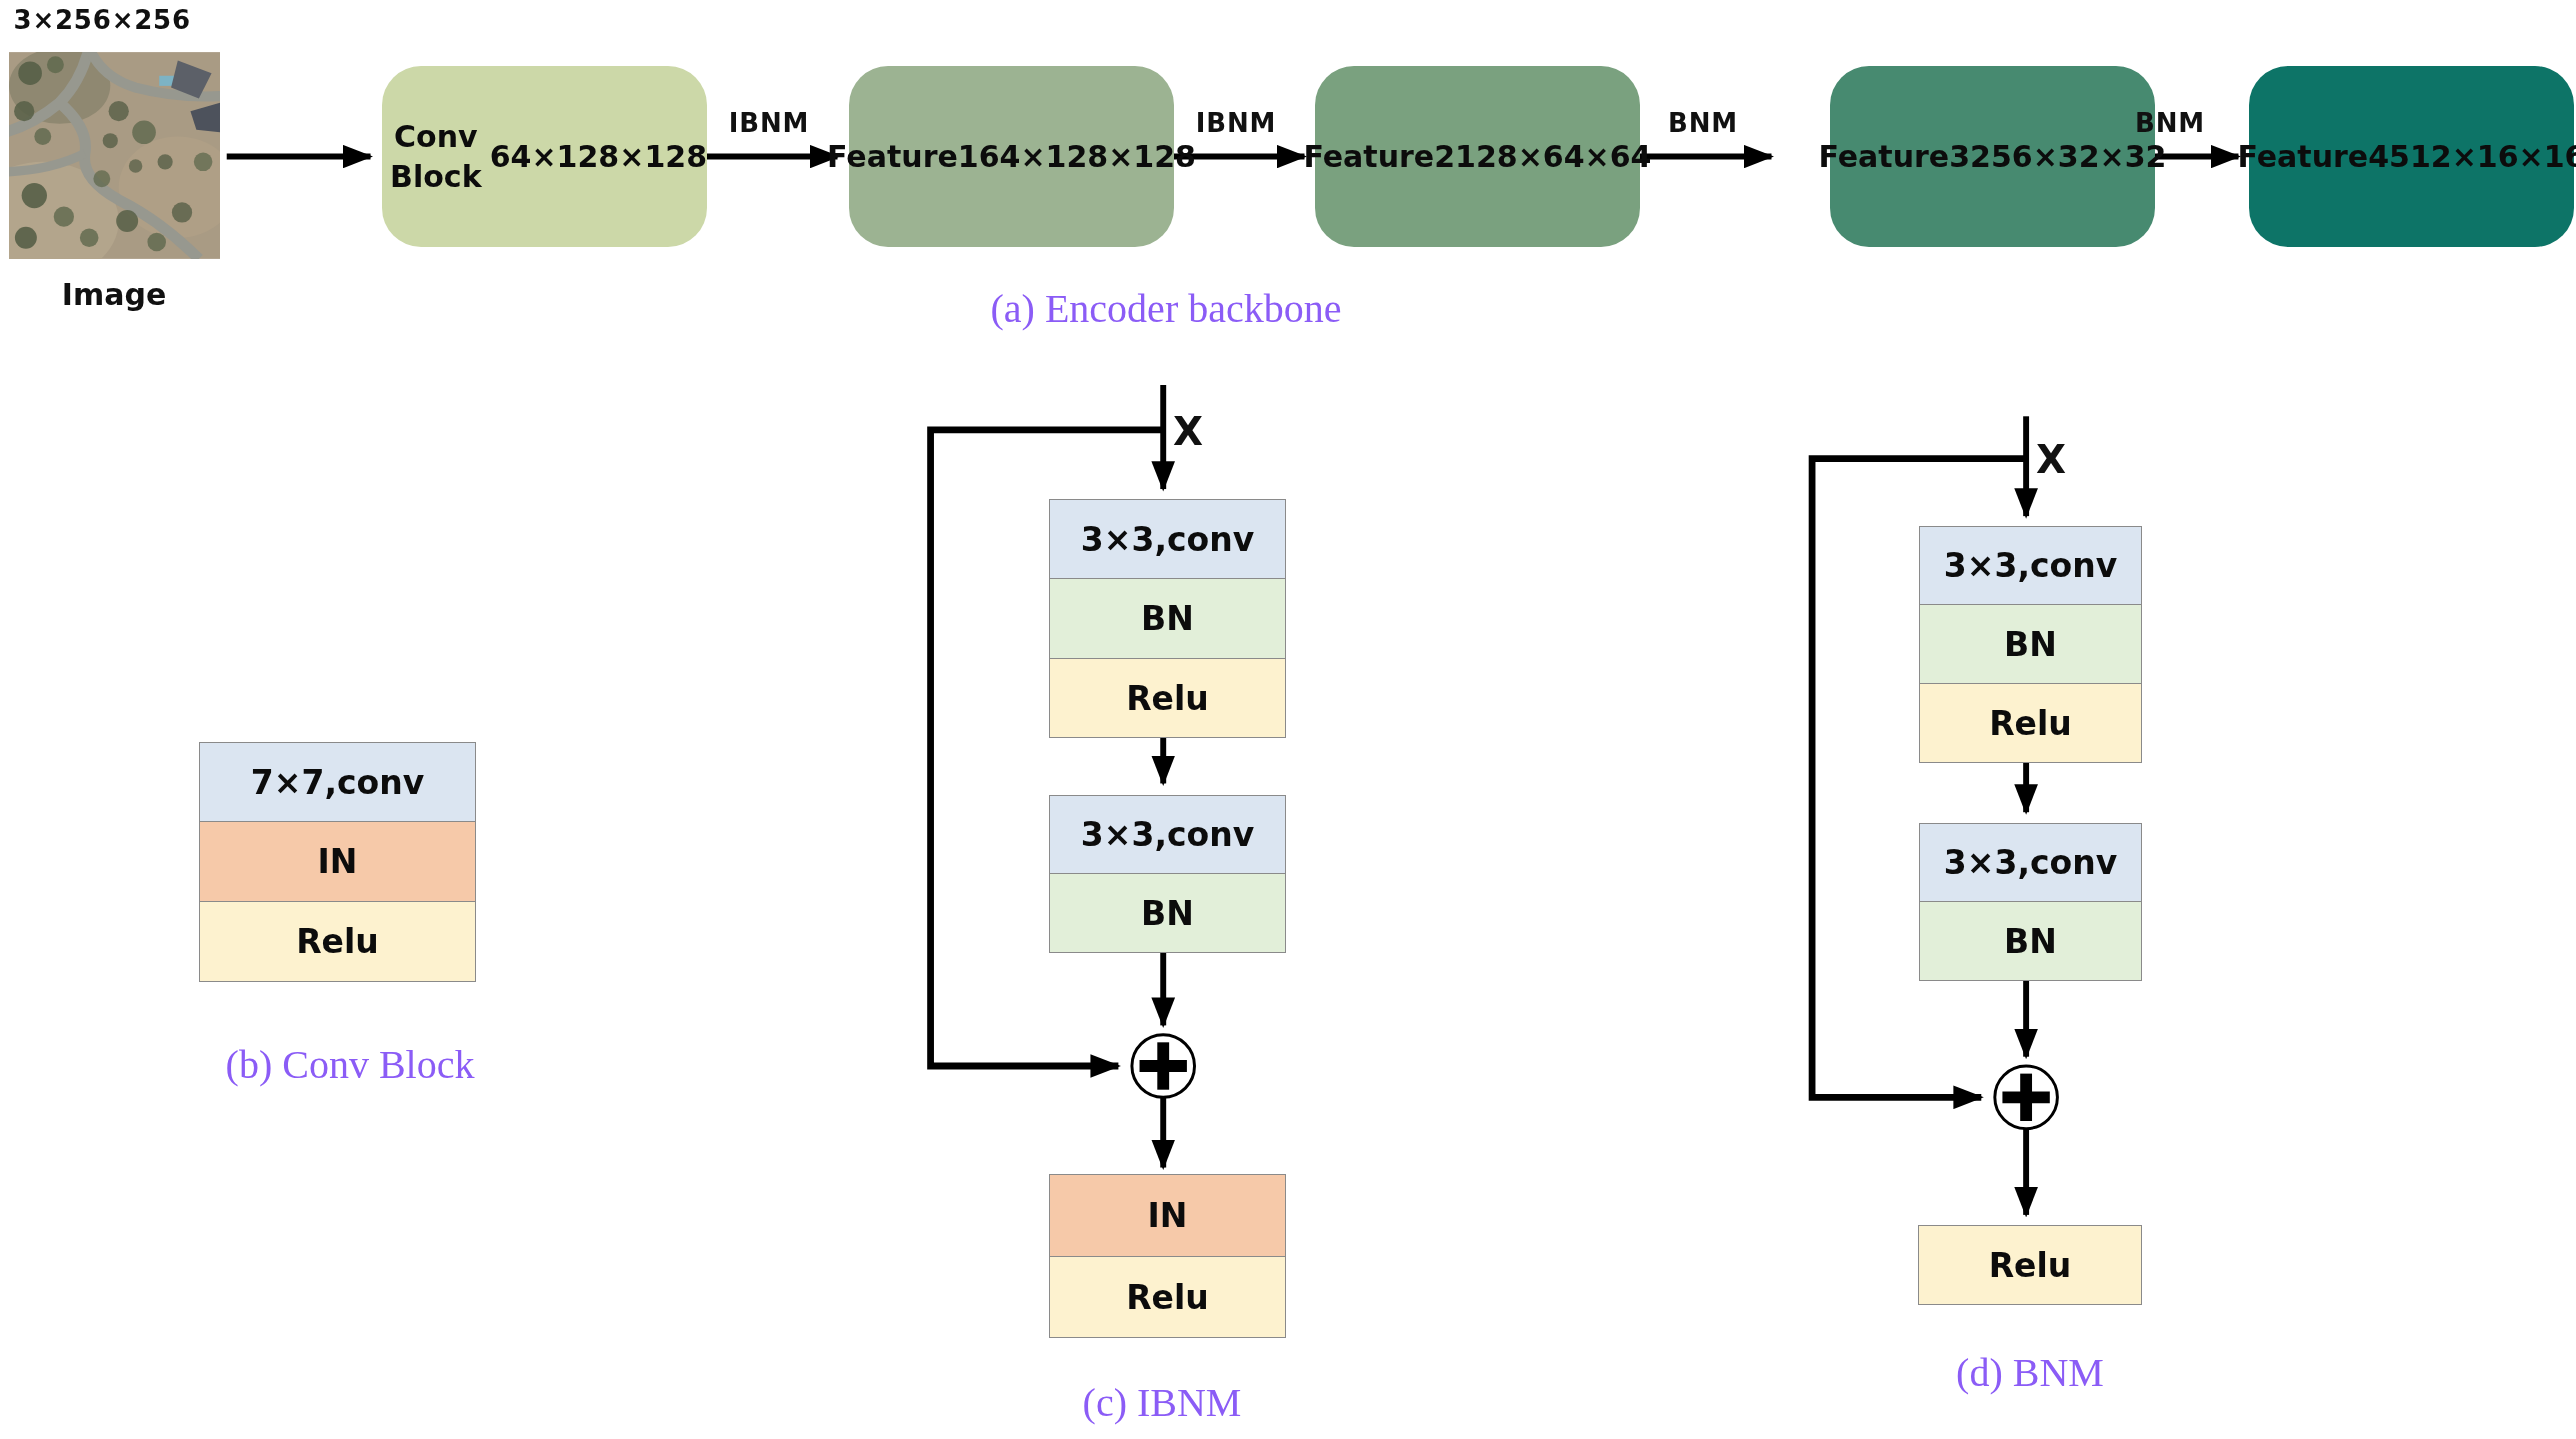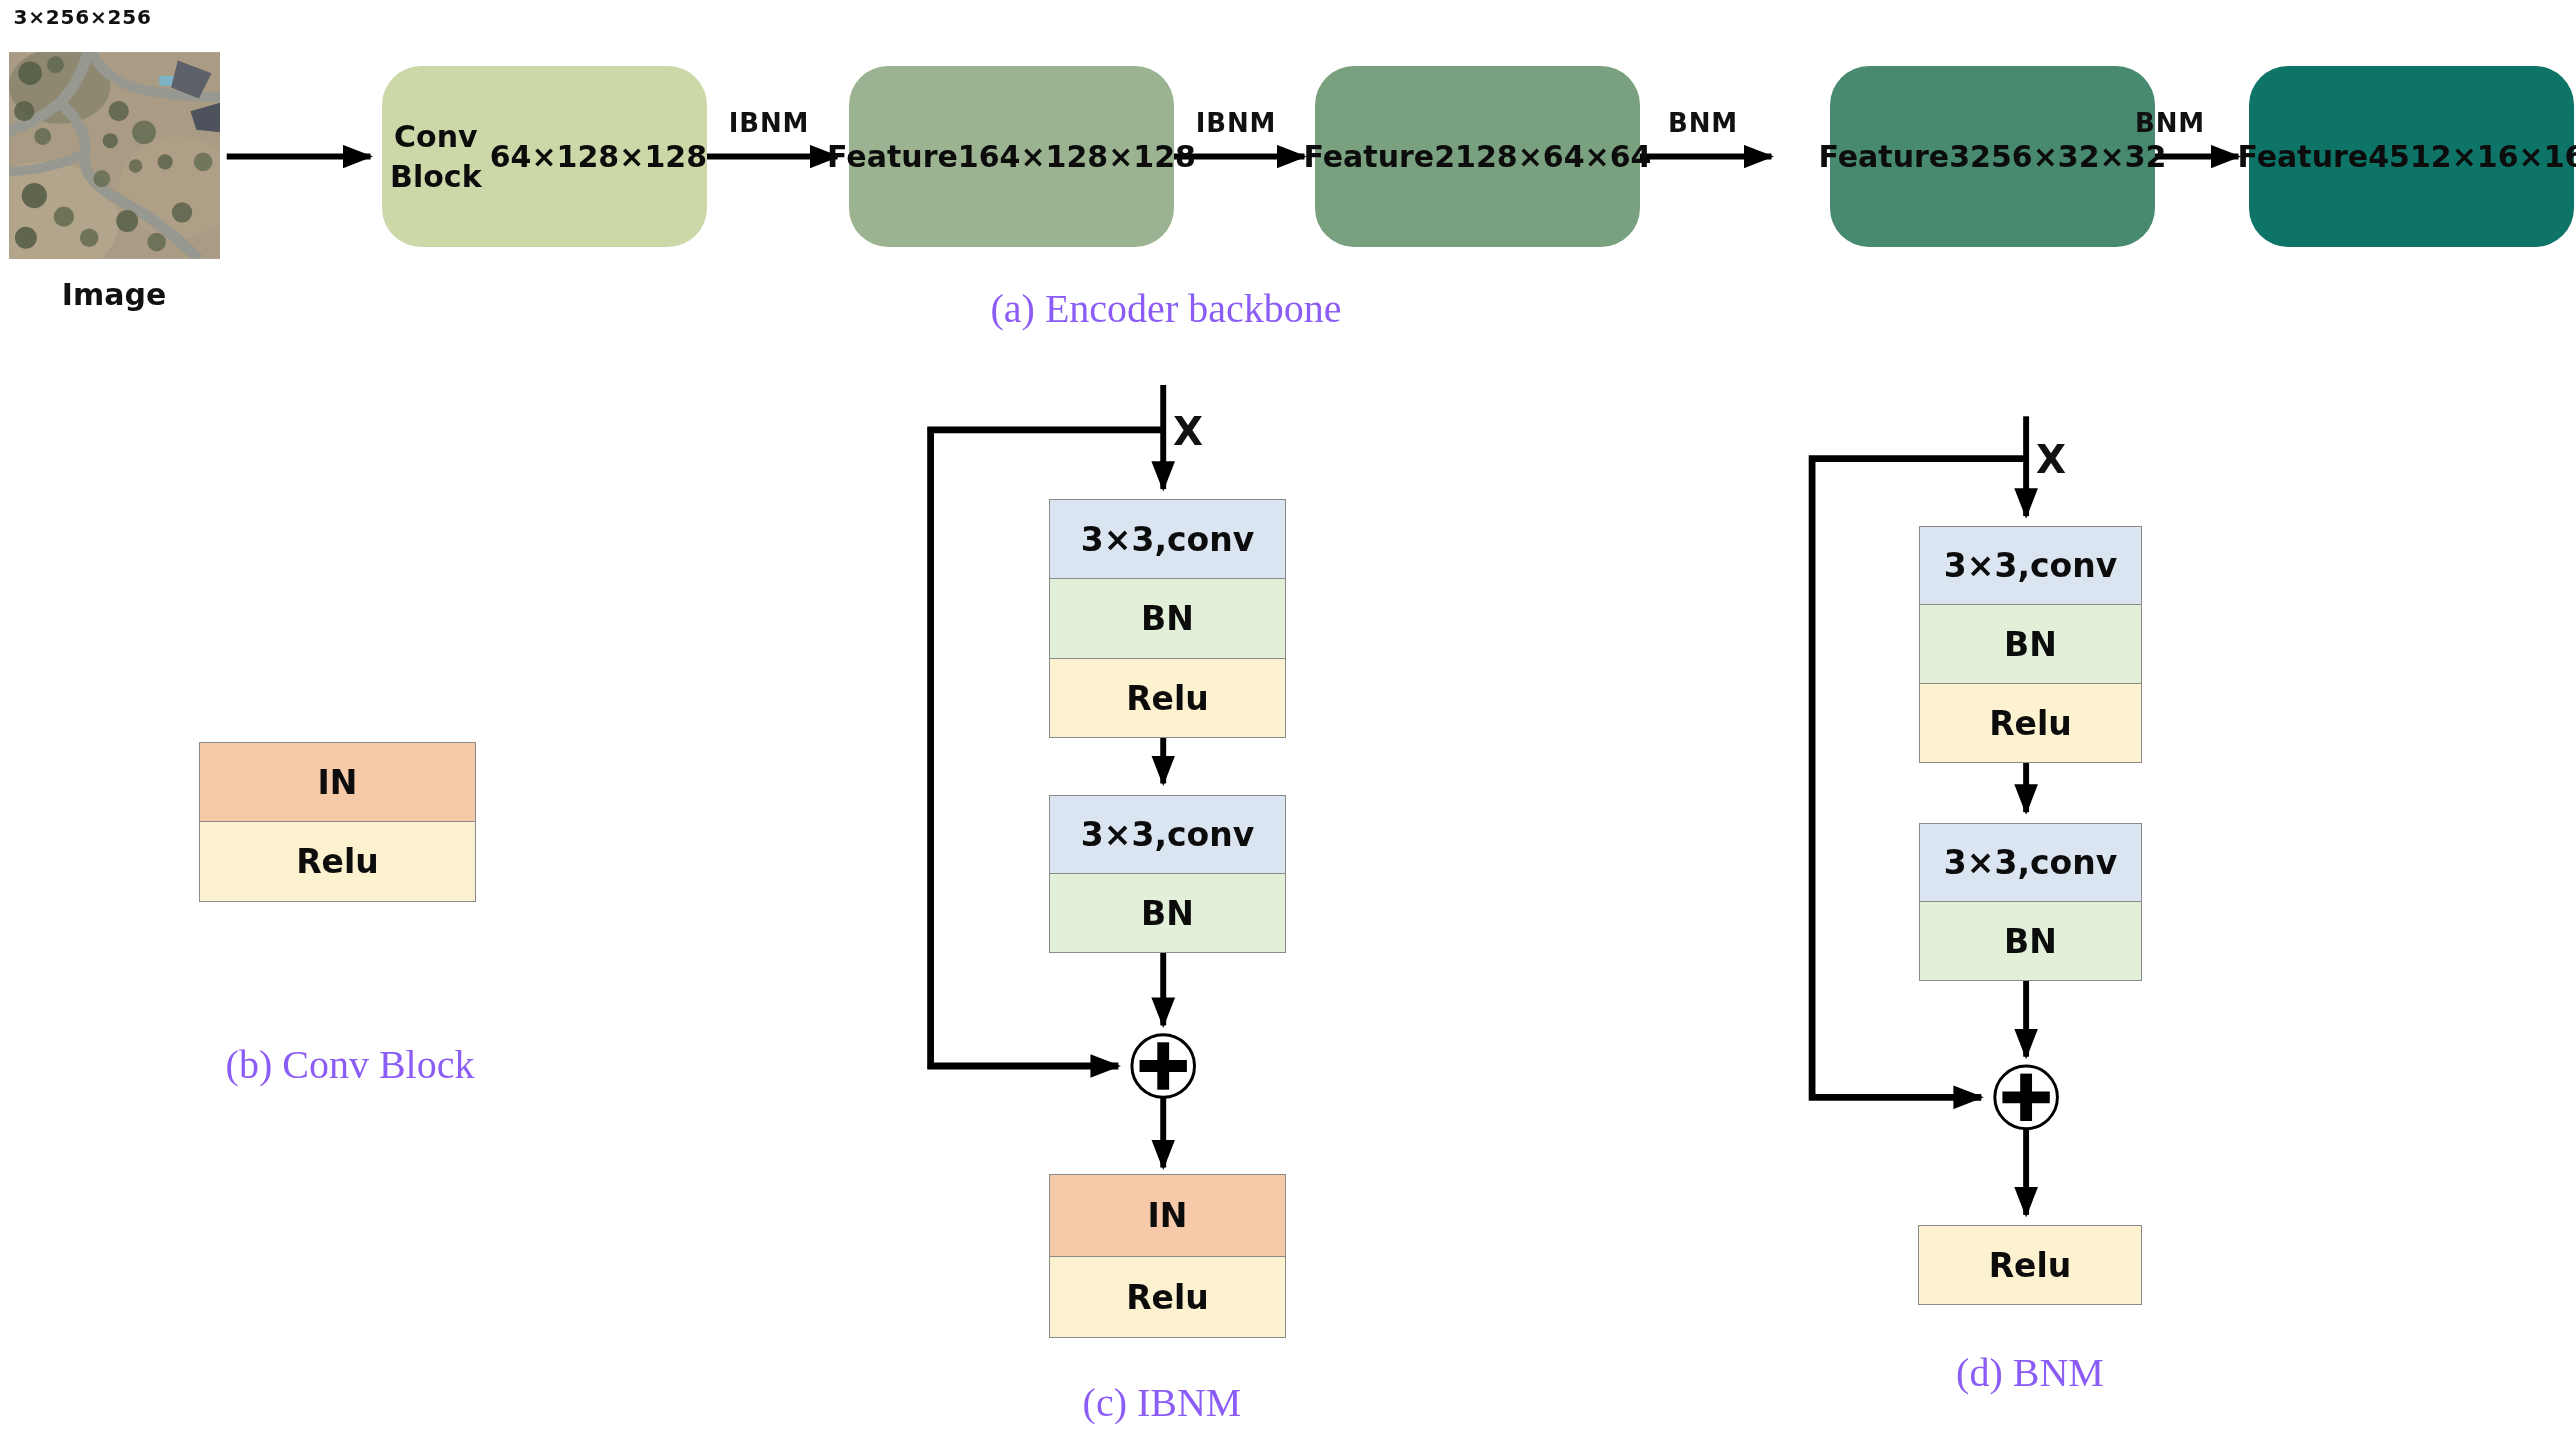--- a/index.html
+++ b/index.html
@@ -7,21 +7,21 @@
     position:relative;
     width:2576px;height:1440px;
     background:#ffffff;
     font-family:"DejaVu Sans", sans-serif;
     color:#111;
     overflow:hidden;
   }
   .abs{position:absolute;}
   
   .dims-label{
-    font-size:20px;font-weight:600;letter-spacing:0.8px;
+    font-size:26px;font-weight:600;letter-spacing:0.8px;
   }
   .img-caption{
     font-size:30px;font-weight:600;
     transform:translateX(-50%);
     text-align:center;
   }
   .enc-block{
     position:absolute;
     top:66px;width:325px;height:181px;
     border-radius:39px;
@@ -157,20 +157,21 @@
   </div>
 
   <div class="flow-label" style="left:769px;">IBNM</div>
   <div class="flow-label" style="left:1236px;">IBNM</div>
   <div class="flow-label" style="left:1703px;">BNM</div>
   <div class="flow-label" style="left:2170px;">BNM</div>
 
   <div class="serif-caption" style="left:1166px;top:285px;">(a) Encoder backbone</div>
 
   <div class="stack" style="left:199px;top:742px;width:277px;">
+    <div class="layer conv" style="height:80px;">7×7,conv</div>
     <div class="layer in" style="height:80px;">IN</div>
     <div class="layer relu" style="height:80px;">Relu</div>
   </div>
   <div class="serif-caption" style="left:350px;top:1026px;margin-top:15px;">(b) Conv Block</div>
 
   <div class="x-label" style="left:1173px;top:409px;">X</div>
 
   <div class="stack" style="left:1049px;top:499px;width:237px;">
     <div class="layer conv" style="height:80px;">3×3,conv</div>
     <div class="layer bn" style="height:80px;">BN</div>

